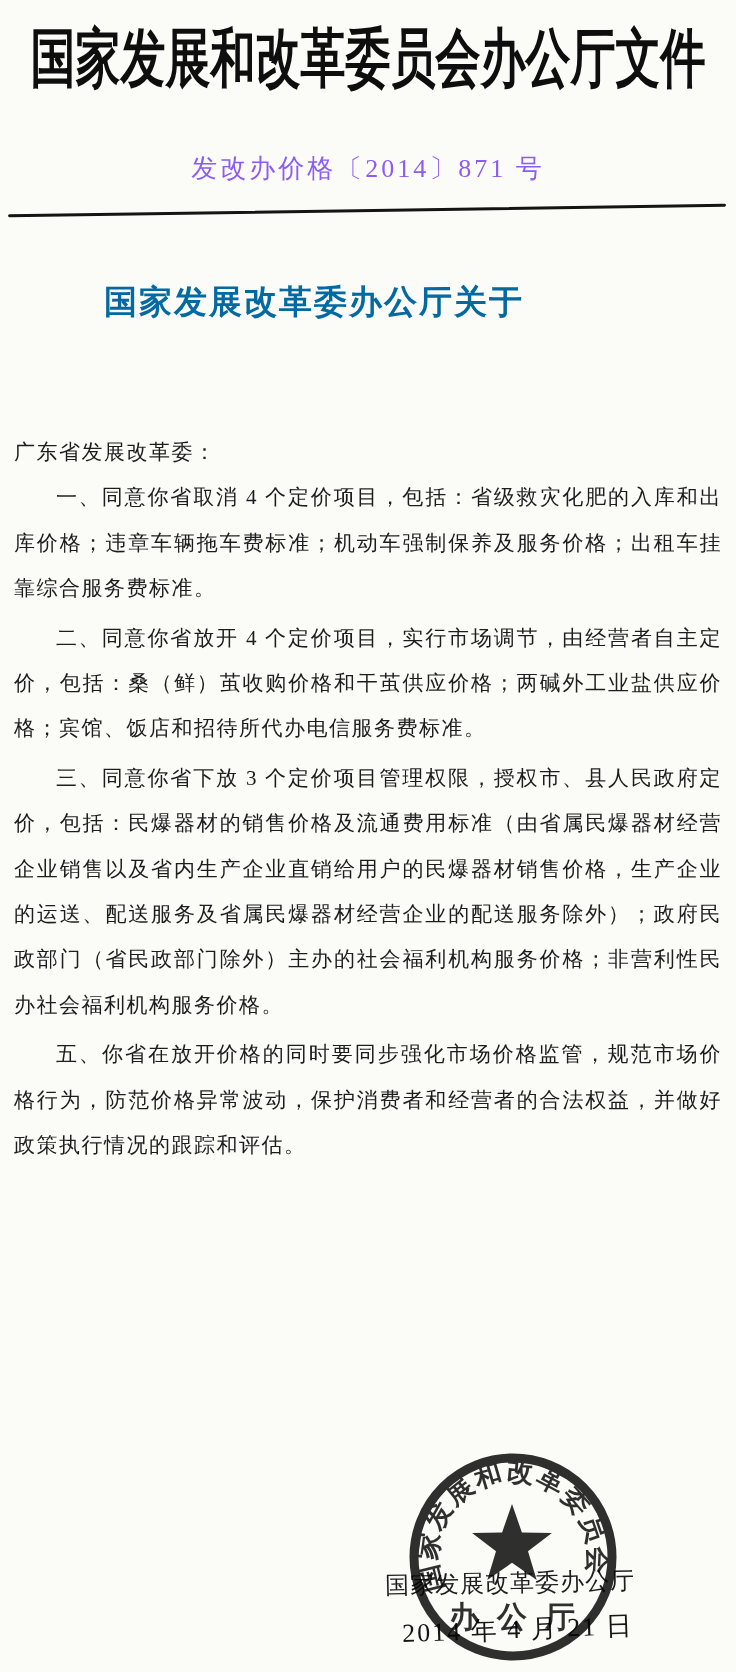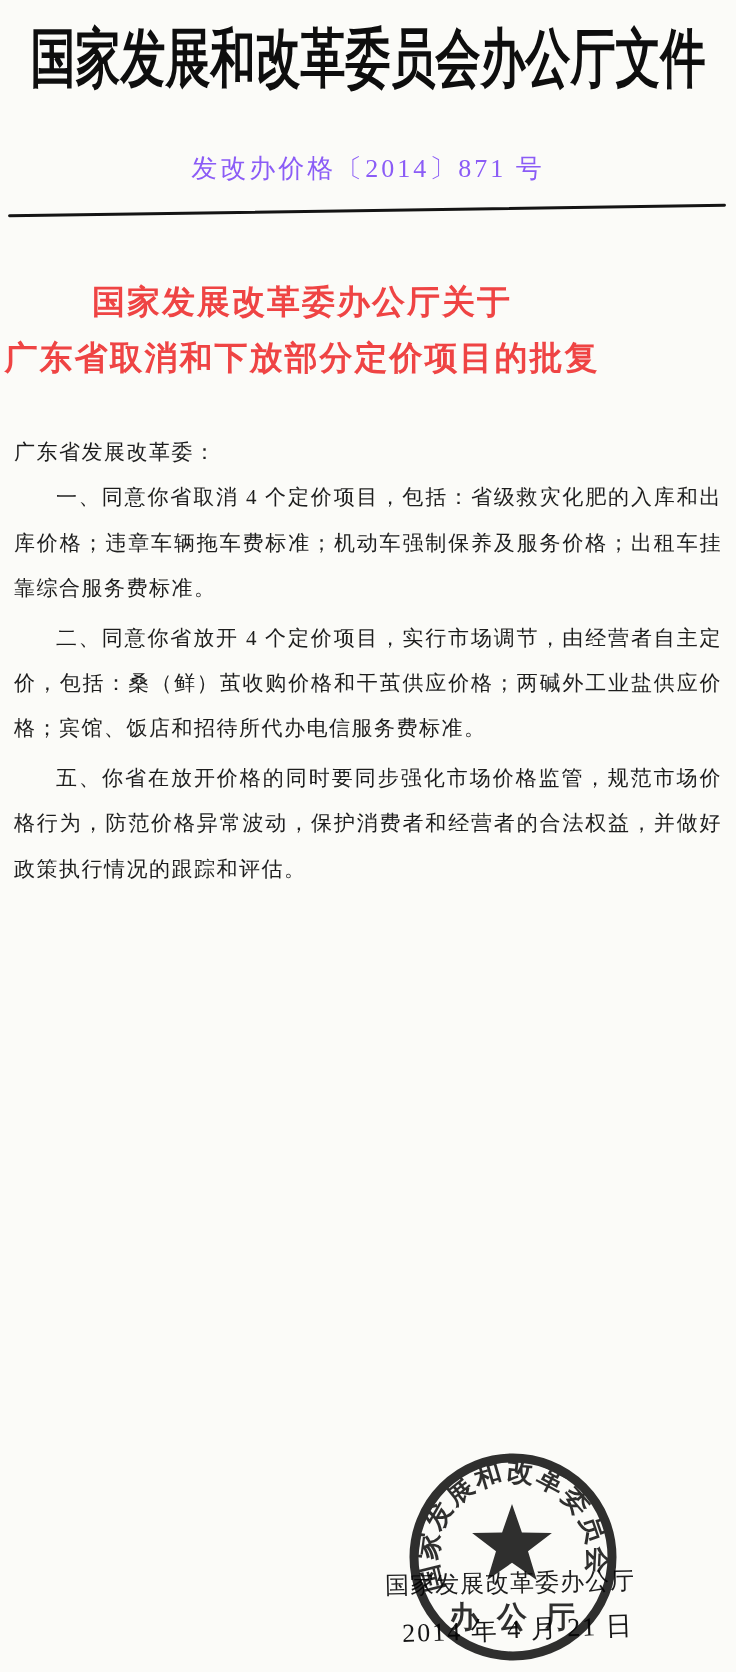--- a/index.html
+++ b/index.html
@@ -39,21 +39,22 @@
     background:#141414;
     transform:rotate(-0.85deg);
     border-radius:2px;
   }
   
   .doc-title{
     position:absolute;top:274px;left:0;width:604px;
     text-align:center;
     font-size:33px;font-weight:bold;
     line-height:56px;letter-spacing:2px;
-    color:#ef4444;
+    color:#0369a1;
+    padding-left:12px;
   }
   
   .body-text{
     position:absolute;top:430px;left:14px;width:708px;
     font-size:21px;line-height:45.4px;letter-spacing:1.5px;
     text-align:justify;
     word-break:break-all;
     color:#1d1d1d;
   }
   .salutation{margin:0;}
@@ -89,27 +90,27 @@
   <div class="letterhead">
     <span class="lh-inner">国家发展和改革委员会办公厅文件</span>
   </div>
 
   <div class="doc-number">发改办价格〔2014〕871 号</div>
 
   <div class="rule"></div>
 
   <div class="doc-title">
     <div>国家发展改革委办公厅关于</div>
-    <div>广东省取消和下放部分定价项目的批复</div>
   </div>
 
   <div class="body-text">
     <div class="salutation">广东省发展改革委：</div>
     <p>一、同意你省取消 4 个定价项目，包括：省级救灾化肥的入库和出库价格；违章车辆拖车费标准；机动车强制保养及服务价格；出租车挂靠综合服务费标准。</p>
     <p>二、同意你省放开 4 个定价项目，实行市场调节，由经营者自主定价，包括：桑（鲜）茧收购价格和干茧供应价格；两碱外工业盐供应价格；宾馆、饭店和招待所代办电信服务费标准。</p>
+    <p>三、同意你省下放 3 个定价项目管理权限，授权市、县人民政府定价，包括：民爆器材的销售价格及流通费用标准（由省属民爆器材经营企业销售以及省内生产企业直销给用户的民爆器材销售价格，生产企业的运送、配送服务及省属民爆器材经营企业的配送服务除外）；政府民政部门（省民政部门除外）主办的社会福利机构服务价格；非营利性民办社会福利机构服务价格。</p>
     <p>五、你省在放开价格的同时要同步强化市场价格监管，规范市场价格行为，防范价格异常波动，保护消费者和经营者的合法权益，并做好政策执行情况的跟踪和评估。</p>
   </div>
 
   <div class="sig-org">国家发展改革委办公厅</div>
   <div class="sig-date">2014 年 4 月 21 日</div>
 
   <div class="seal">
     <svg viewBox="0 0 218 218" xmlns="http://www.w3.org/2000/svg">
       <g fill="#1d1d1d" stroke="none">
         <circle cx="109" cy="109" r="99" fill="none" stroke="#1d1d1d" stroke-width="9"></circle>

